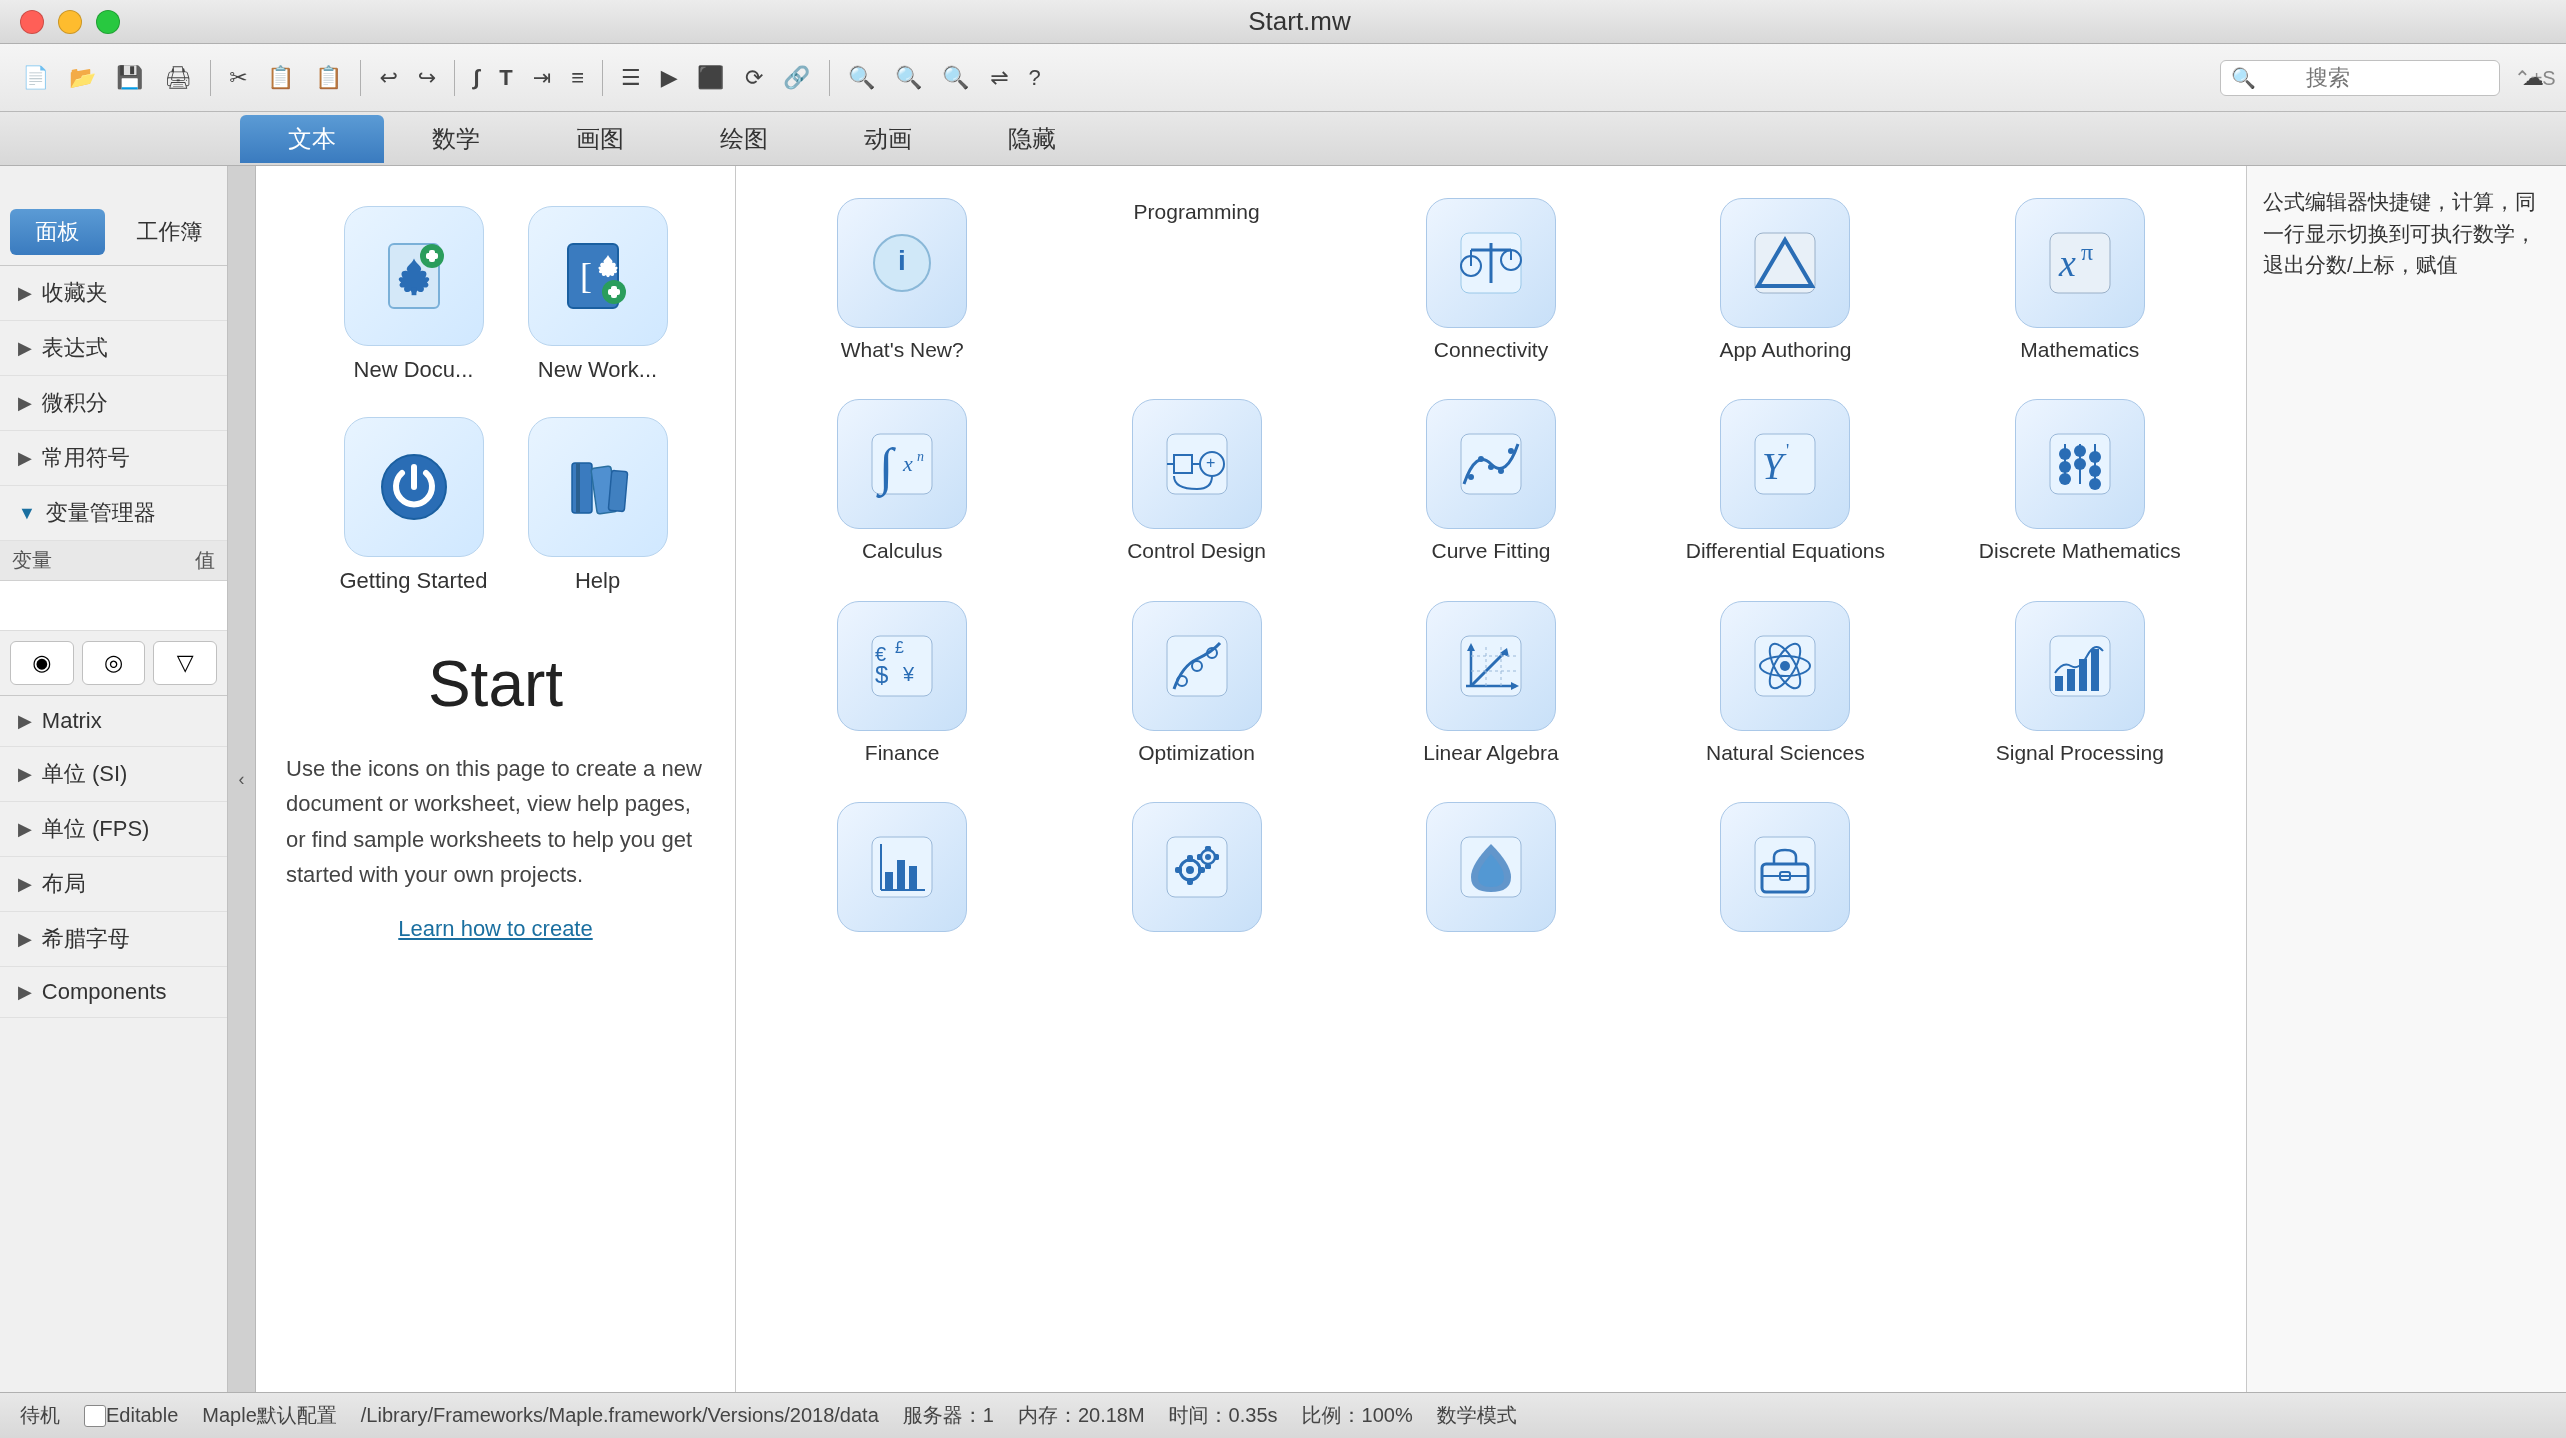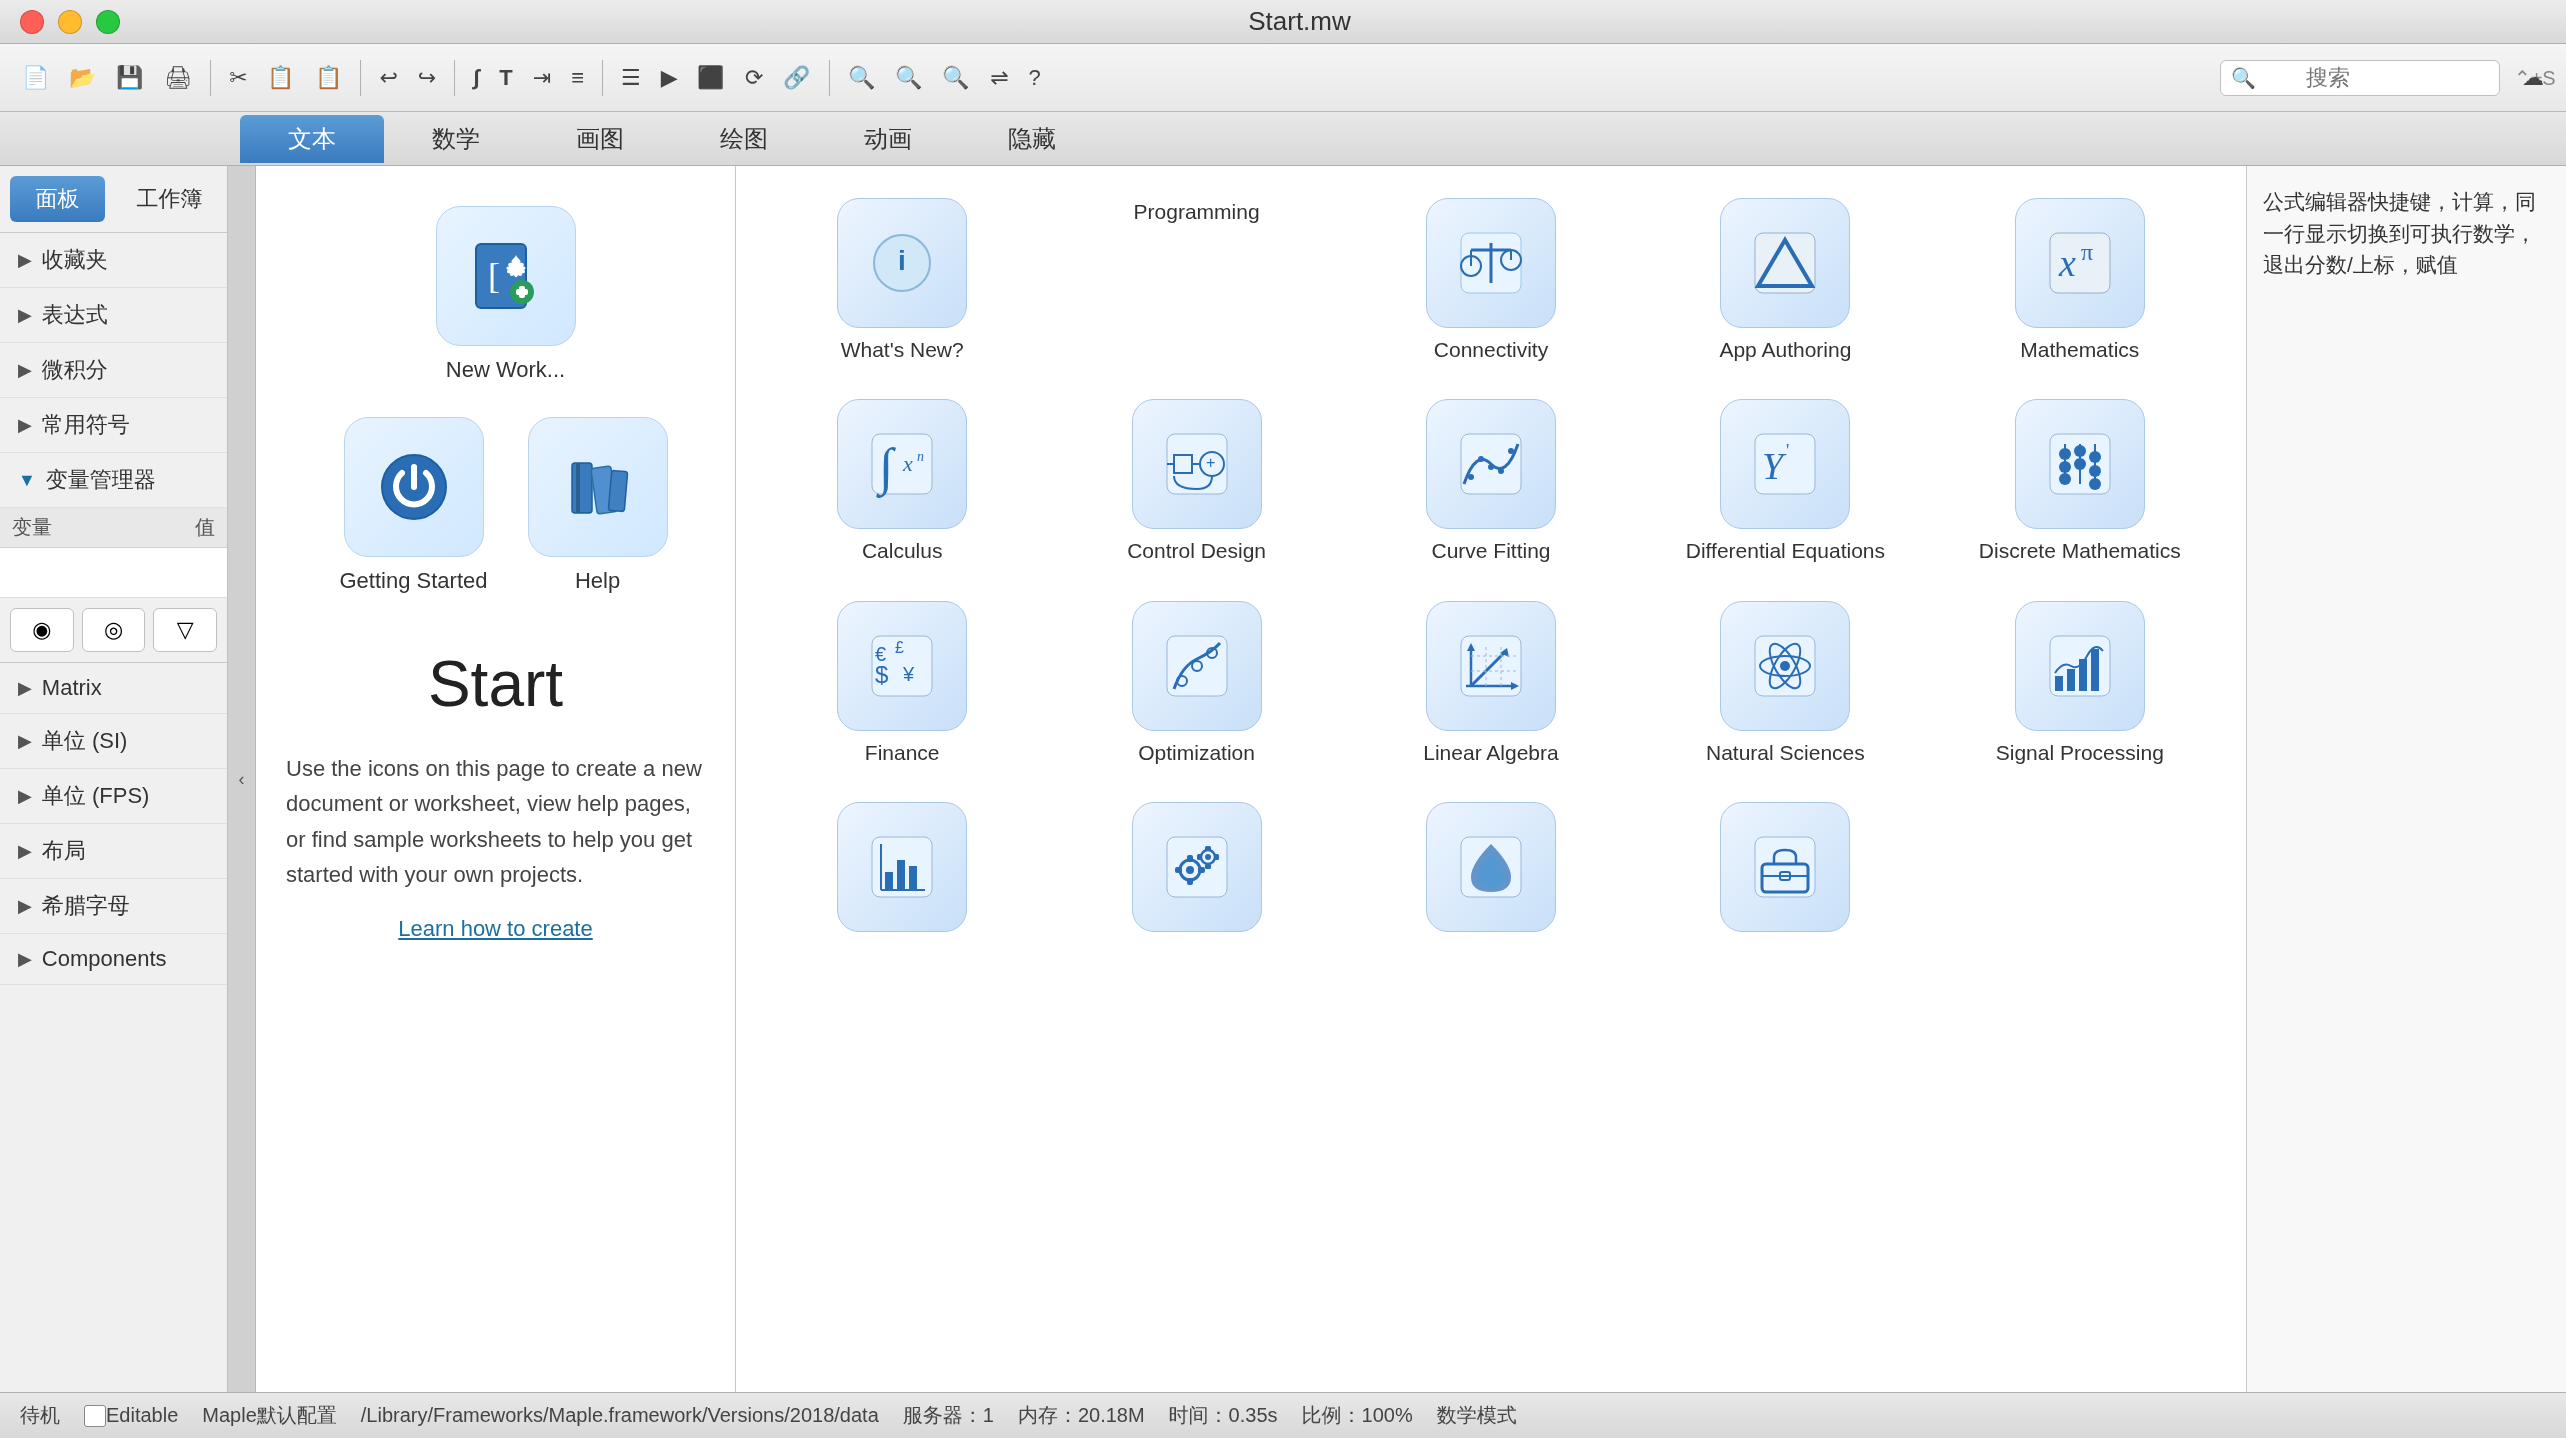--- a/index.html
+++ b/index.html
@@ -127,20 +127,21 @@
       background: #f0f0f0;
       border-right: 1px solid #c0c0c0;
       overflow-y: auto;
       flex-shrink: 0;
     }
     .sidebar-tabs {
       display: flex;
       padding: 10px;
       gap: 17px;
       border-bottom: 1px solid #c8c8c8;
+      margin-top: 33px;
     }
     .sidebar-tab {
       flex: 1;
       padding: 8px 12px;
       font-size: 22px;
       text-align: center;
       border-radius: 6px;
       cursor: pointer;
       background: transparent;
       color: #333;
@@ -494,20 +495,38 @@
   </div>
 
   <div class="collapse-toggle">‹</div>
 
   <div class="content-area">
 
     <div class="start-panel">
 
       <div class="new-icons-row">
 
+        <div class="icon-cell">
+          <div class="icon-box">
+            <svg class="icon-svg" viewBox="0 0 80 80">
+
+              <rect x="15" y="8" width="50" height="64" rx="5" fill="#d4e8f8" stroke="#7ab0d8" stroke-width="2"></rect>
+
+              <g transform="translate(40,40) scale(0.8)">
+                <path d="M0,-22 C3,-14 12,-12 8,-6 C14,-8 18,-4 14,2 C18,0 22,4 16,8 C20,10 18,16 12,14 C14,20 8,22 4,18 C2,24 -2,24 -4,18 C-8,22 -14,20 -12,14 C-18,16 -20,10 -16,8 C-22,4 -18,0 -14,2 C-18,-4 -14,-8 -8,-6 C-12,-12 -3,-14 0,-22Z" fill="#2a6db5"></path>
+                <rect x="-3" y="14" width="6" height="10" fill="#2a6db5"></rect>
+              </g>
+
+              <circle cx="58" cy="20" r="12" fill="#2a9d5c"></circle>
+              <rect x="55" y="14" width="6" height="12" fill="white" rx="2"></rect>
+              <rect x="52" y="17" width="12" height="6" fill="white" rx="2"></rect>
+            </svg>
+          </div>
+          <span class="icon-label">New Docu...</span>
+        </div>
 
         <div class="icon-cell">
           <div class="icon-box">
             <svg class="icon-svg" viewBox="0 0 80 80">
               <rect x="10" y="8" width="50" height="64" rx="5" fill="#3a7bbf" stroke="#1a5fa0" stroke-width="2"></rect>
 
               <text x="22" y="52" font-size="36" fill="white" font-family="serif">[</text>
 
               <g transform="translate(50,30) scale(0.5)">
                 <path d="M0,-22 C3,-14 12,-12 8,-6 C14,-8 18,-4 14,2 C18,0 22,4 16,8 C20,10 18,16 12,14 C14,20 8,22 4,18 C2,24 -2,24 -4,18 C-8,22 -14,20 -12,14 C-18,16 -20,10 -16,8 C-22,4 -18,0 -14,2 C-18,-4 -14,-8 -8,-6 C-12,-12 -3,-14 0,-22Z" fill="white"></path>

